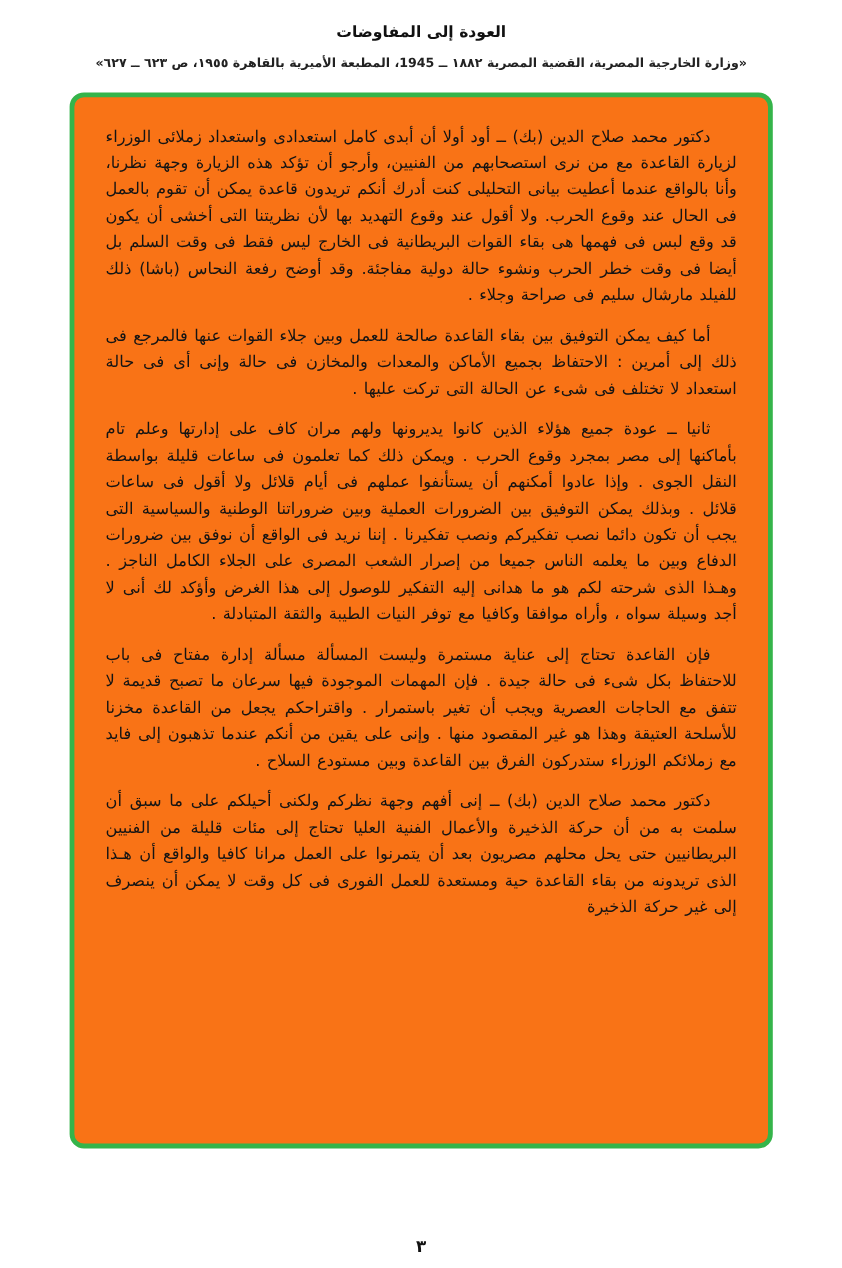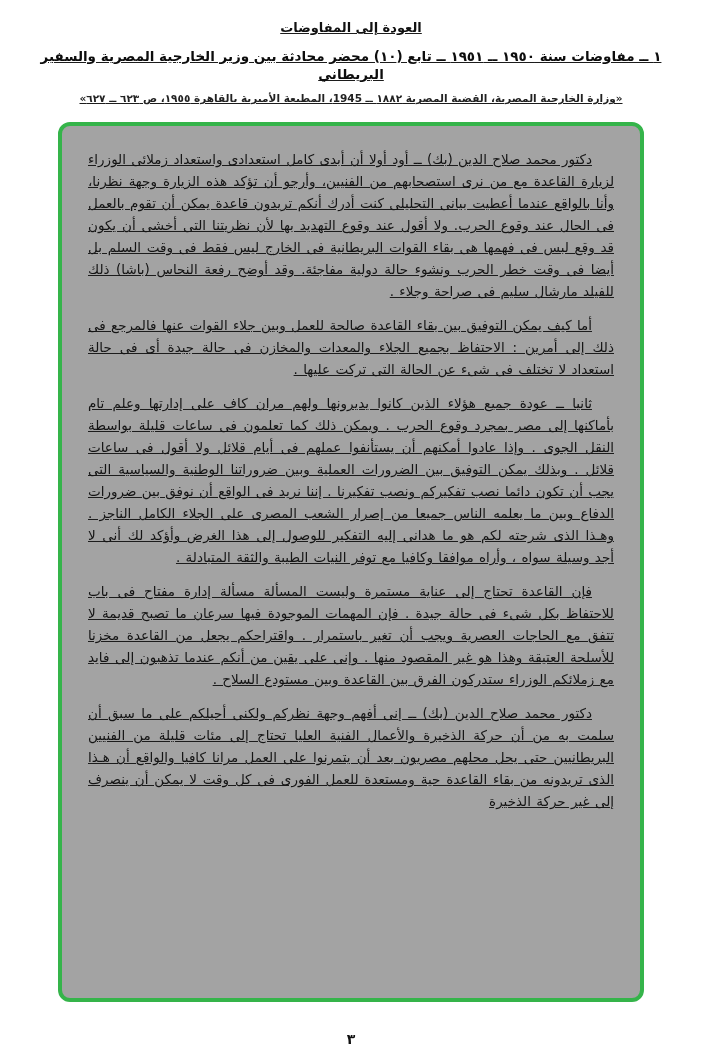--- a/index.html
+++ b/index.html
@@ -12,21 +12,20 @@
     height: 1057px;
     position: relative;
     direction: rtl;
     color: #1c1c1c;
   }
   .page {
     width: 702px;
     height: 1057px;
     padding-top: 20px;
     position: relative;
-    text-decoration: underline;
   }
   .header { text-align: center; }
   .back-link {
     font-size: 13px;
     font-weight: bold;
     color: #111111;
     margin-bottom: 12px;
     cursor: pointer;
   }
   .doc-title {
@@ -42,21 +41,21 @@
     color: #222222;
     margin-bottom: 18px;
   }
   .content-box {
     width: 586px;
     margin: 0 auto;
     border: 4px solid #35b44a;
     border-radius: 12px;
     padding: 22px 26px 26px 26px;
     min-height: 880px;
-    background: #a3a3a3;
+    background: #f97316;
   }
   .para {
     font-size: 13.5px;
     line-height: 22px;
     text-align: justify;
     text-indent: 22px;
     color: #141414;
     margin-bottom: 12px;
     word-spacing: 1px;
   }
@@ -72,27 +71,26 @@
     color: #111111;
   }
 </style>
 </head>
 <body>
 
 <div class="page">
 
   <div class="header">
     <div class="back-link">العودة إلى المفاوضات</div>
-    <div class="doc-title">١ ــ مفاوضات سنة ١٩٥٠ ــ ١٩٥١ ــ تابع (١٠) محضر محادثة بين وزير الخارجية المصرية والسفير البريطاني</div>
     <div class="citation">«وزارة الخارجية المصرية، القضية المصرية ١٨٨٢ ــ 1945، المطبعة الأميرية بالقاهرة ١٩٥٥، ص ٦٢٣ ــ ٦٢٧»</div>
   </div>
 
   <div class="content-box" id="paragraphs" style="border-color: rgb(53, 180, 74);">
       <p class="para">دكتور محمد صلاح الدين (بك) ــ أود أولا أن أبدى كامل استعدادى واستعداد زملائى الوزراء لزيارة القاعدة مع من نرى استصحابهم من الفنيين، وأرجو أن تؤكد هذه الزيارة وجهة نظرنا، وأنا بالواقع عندما أعطيت بيانى التحليلى كنت أدرك أنكم تريدون قاعدة يمكن أن تقوم بالعمل فى الحال عند وقوع الحرب. ولا أقول عند وقوع التهديد بها لأن نظريتنا التى أخشى أن يكون قد وقع لبس فى فهمها هى بقاء القوات البريطانية فى الخارج ليس فقط فى وقت السلم بل أيضا فى وقت خطر الحرب ونشوء حالة دولية مفاجئة. وقد أوضح رفعة النحاس (باشا) ذلك للفيلد مارشال سليم فى صراحة وجلاء .</p>
-      <p class="para">أما كيف يمكن التوفيق بين بقاء القاعدة صالحة للعمل وبين جلاء القوات عنها فالمرجع فى ذلك إلى أمرين :  الاحتفاظ بجميع الجلاء والمعدات والمخازن فى حالة جيدة أى فى حالة استعداد لا تختلف فى شىء عن الحالة التى تركت عليها .</p>
+      <p class="para">أما كيف يمكن التوفيق بين بقاء القاعدة صالحة للعمل وبين جلاء القوات عنها فالمرجع فى ذلك إلى أمرين :  الاحتفاظ بجميع الأماكن والمعدات والمخازن فى حالة وإنى أى فى حالة استعداد لا تختلف فى شىء عن الحالة التى تركت عليها .</p>
       <p class="para">ثانيا ــ عودة جميع هؤلاء الذين كانوا يديرونها ولهم مران كاف على إدارتها وعلم تام بأماكنها إلى مصر بمجرد وقوع الحرب . ويمكن ذلك كما تعلمون فى ساعات قليلة بواسطة النقل الجوى . وإذا عادوا أمكنهم أن يستأنفوا عملهم فى أيام قلائل ولا أقول فى ساعات قلائل . وبذلك يمكن التوفيق بين الضرورات العملية وبين ضروراتنا الوطنية والسياسية التى يجب أن تكون دائما نصب تفكيركم ونصب تفكيرنا . إننا نريد فى الواقع أن نوفق بين ضرورات الدفاع وبين ما يعلمه الناس جميعا من إصرار الشعب المصرى على الجلاء الكامل الناجز .  وهـذا الذى شرحته لكم هو ما هدانى إليه التفكير للوصول إلى هذا الغرض وأؤكد لك أنى لا أجد وسيلة سواه ، وأراه موافقا وكافيا مع توفر النيات الطيبة والثقة المتبادلة .</p>
       <p class="para">فإن القاعدة تحتاج إلى عناية مستمرة وليست المسألة مسألة إدارة مفتاح فى باب للاحتفاظ بكل شىء فى حالة جيدة . فإن المهمات الموجودة فيها سرعان ما تصبح قديمة لا تتفق مع الحاجات العصرية ويجب أن تغير باستمرار . واقتراحكم يجعل من القاعدة مخزنا للأسلحة العتيقة وهذا هو غير المقصود منها . وإنى على يقين من أنكم عندما تذهبون إلى فايد مع زملائكم الوزراء ستدركون الفرق بين القاعدة وبين مستودع السلاح .</p>
       <p class="para">دكتور محمد صلاح الدين (بك) ــ إنى أفهم وجهة نظركم ولكنى أحيلكم على ما سبق أن سلمت به من أن حركة الذخيرة والأعمال الفنية العليا تحتاج إلى مئات قليلة من الفنيين البريطانيين حتى يحل محلهم مصريون بعد أن يتمرنوا على العمل مرانا كافيا والواقع أن هـذا الذى تريدونه من بقاء القاعدة حية ومستعدة للعمل الفورى فى كل وقت لا يمكن أن ينصرف إلى غير حركة الذخيرة</p>
     </div>
 
   <div class="page-number">٣</div>
 
 </div>
 
 </body></html>

